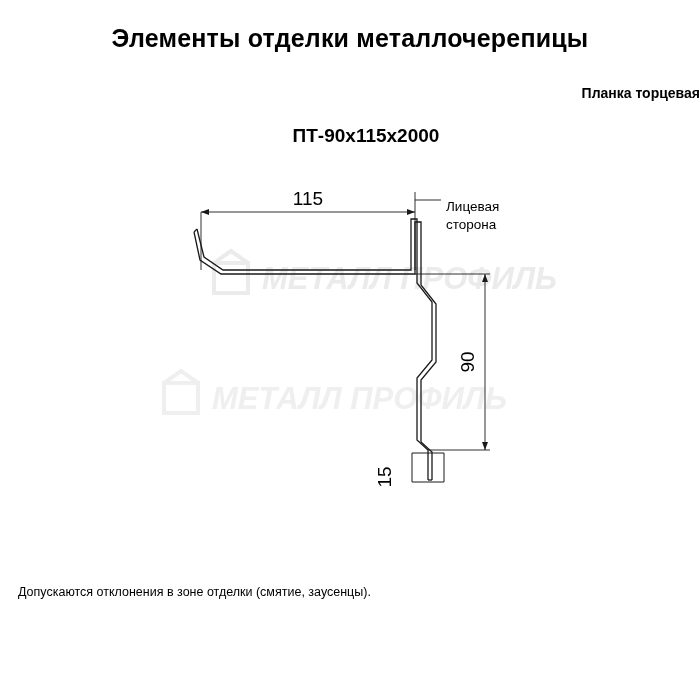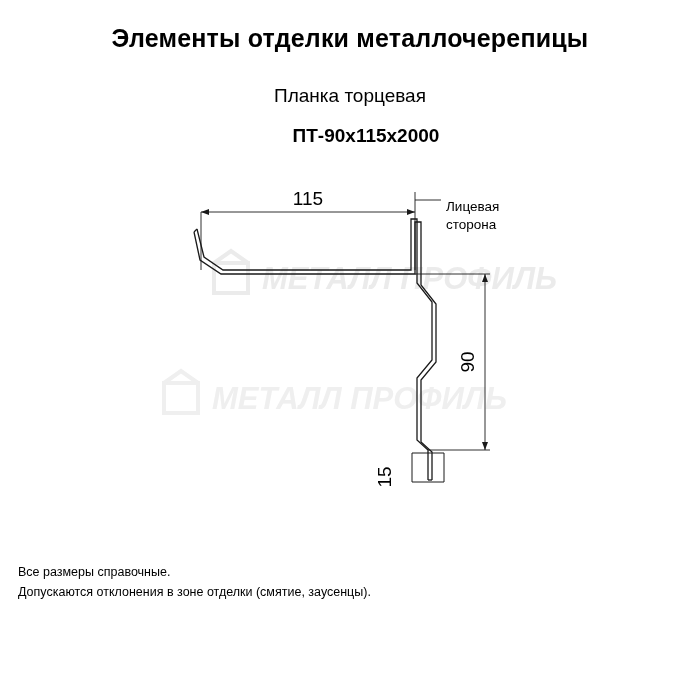--- a/index.html
+++ b/index.html
@@ -29,23 +29,23 @@
     text-align: center;
     font-size: 25px;
     font-weight: bold;
     letter-spacing: 0.2px;
   }
   .subtitle {
     position: absolute;
     top: 85px;
     left: 0;
     width: 700px;
-    text-align: center;
-    font-size: 19px;
-    font-weight: normal;
+    text-align: right;
+    font-size: 14px;
+    font-weight: bold;
   }
   .code {
     position: absolute;
     top: 125px;
     left: 0;
     width: 700px;
     text-align: center;
     font-size: 19px;
     font-weight: bold;
     margin-left: 16px;
@@ -174,17 +174,16 @@
       <g stroke="#1a1a1a" stroke-width="0.9" fill="none">
         <path d="M411,30 L437,30"></path>
       </g>
       <text class="lbl-text" x="442" y="41">Лицевая</text>
       <text class="lbl-text" x="442" y="59">сторона</text>
 
     </svg>
   </div>
 
   <div class="footer">
-    <div>Все размеры справочные.</div>
     <div>Допускаются отклонения в зоне отделки (смятие, заусенцы).</div>
   </div>
 
 </div>
 
 </body></html>

